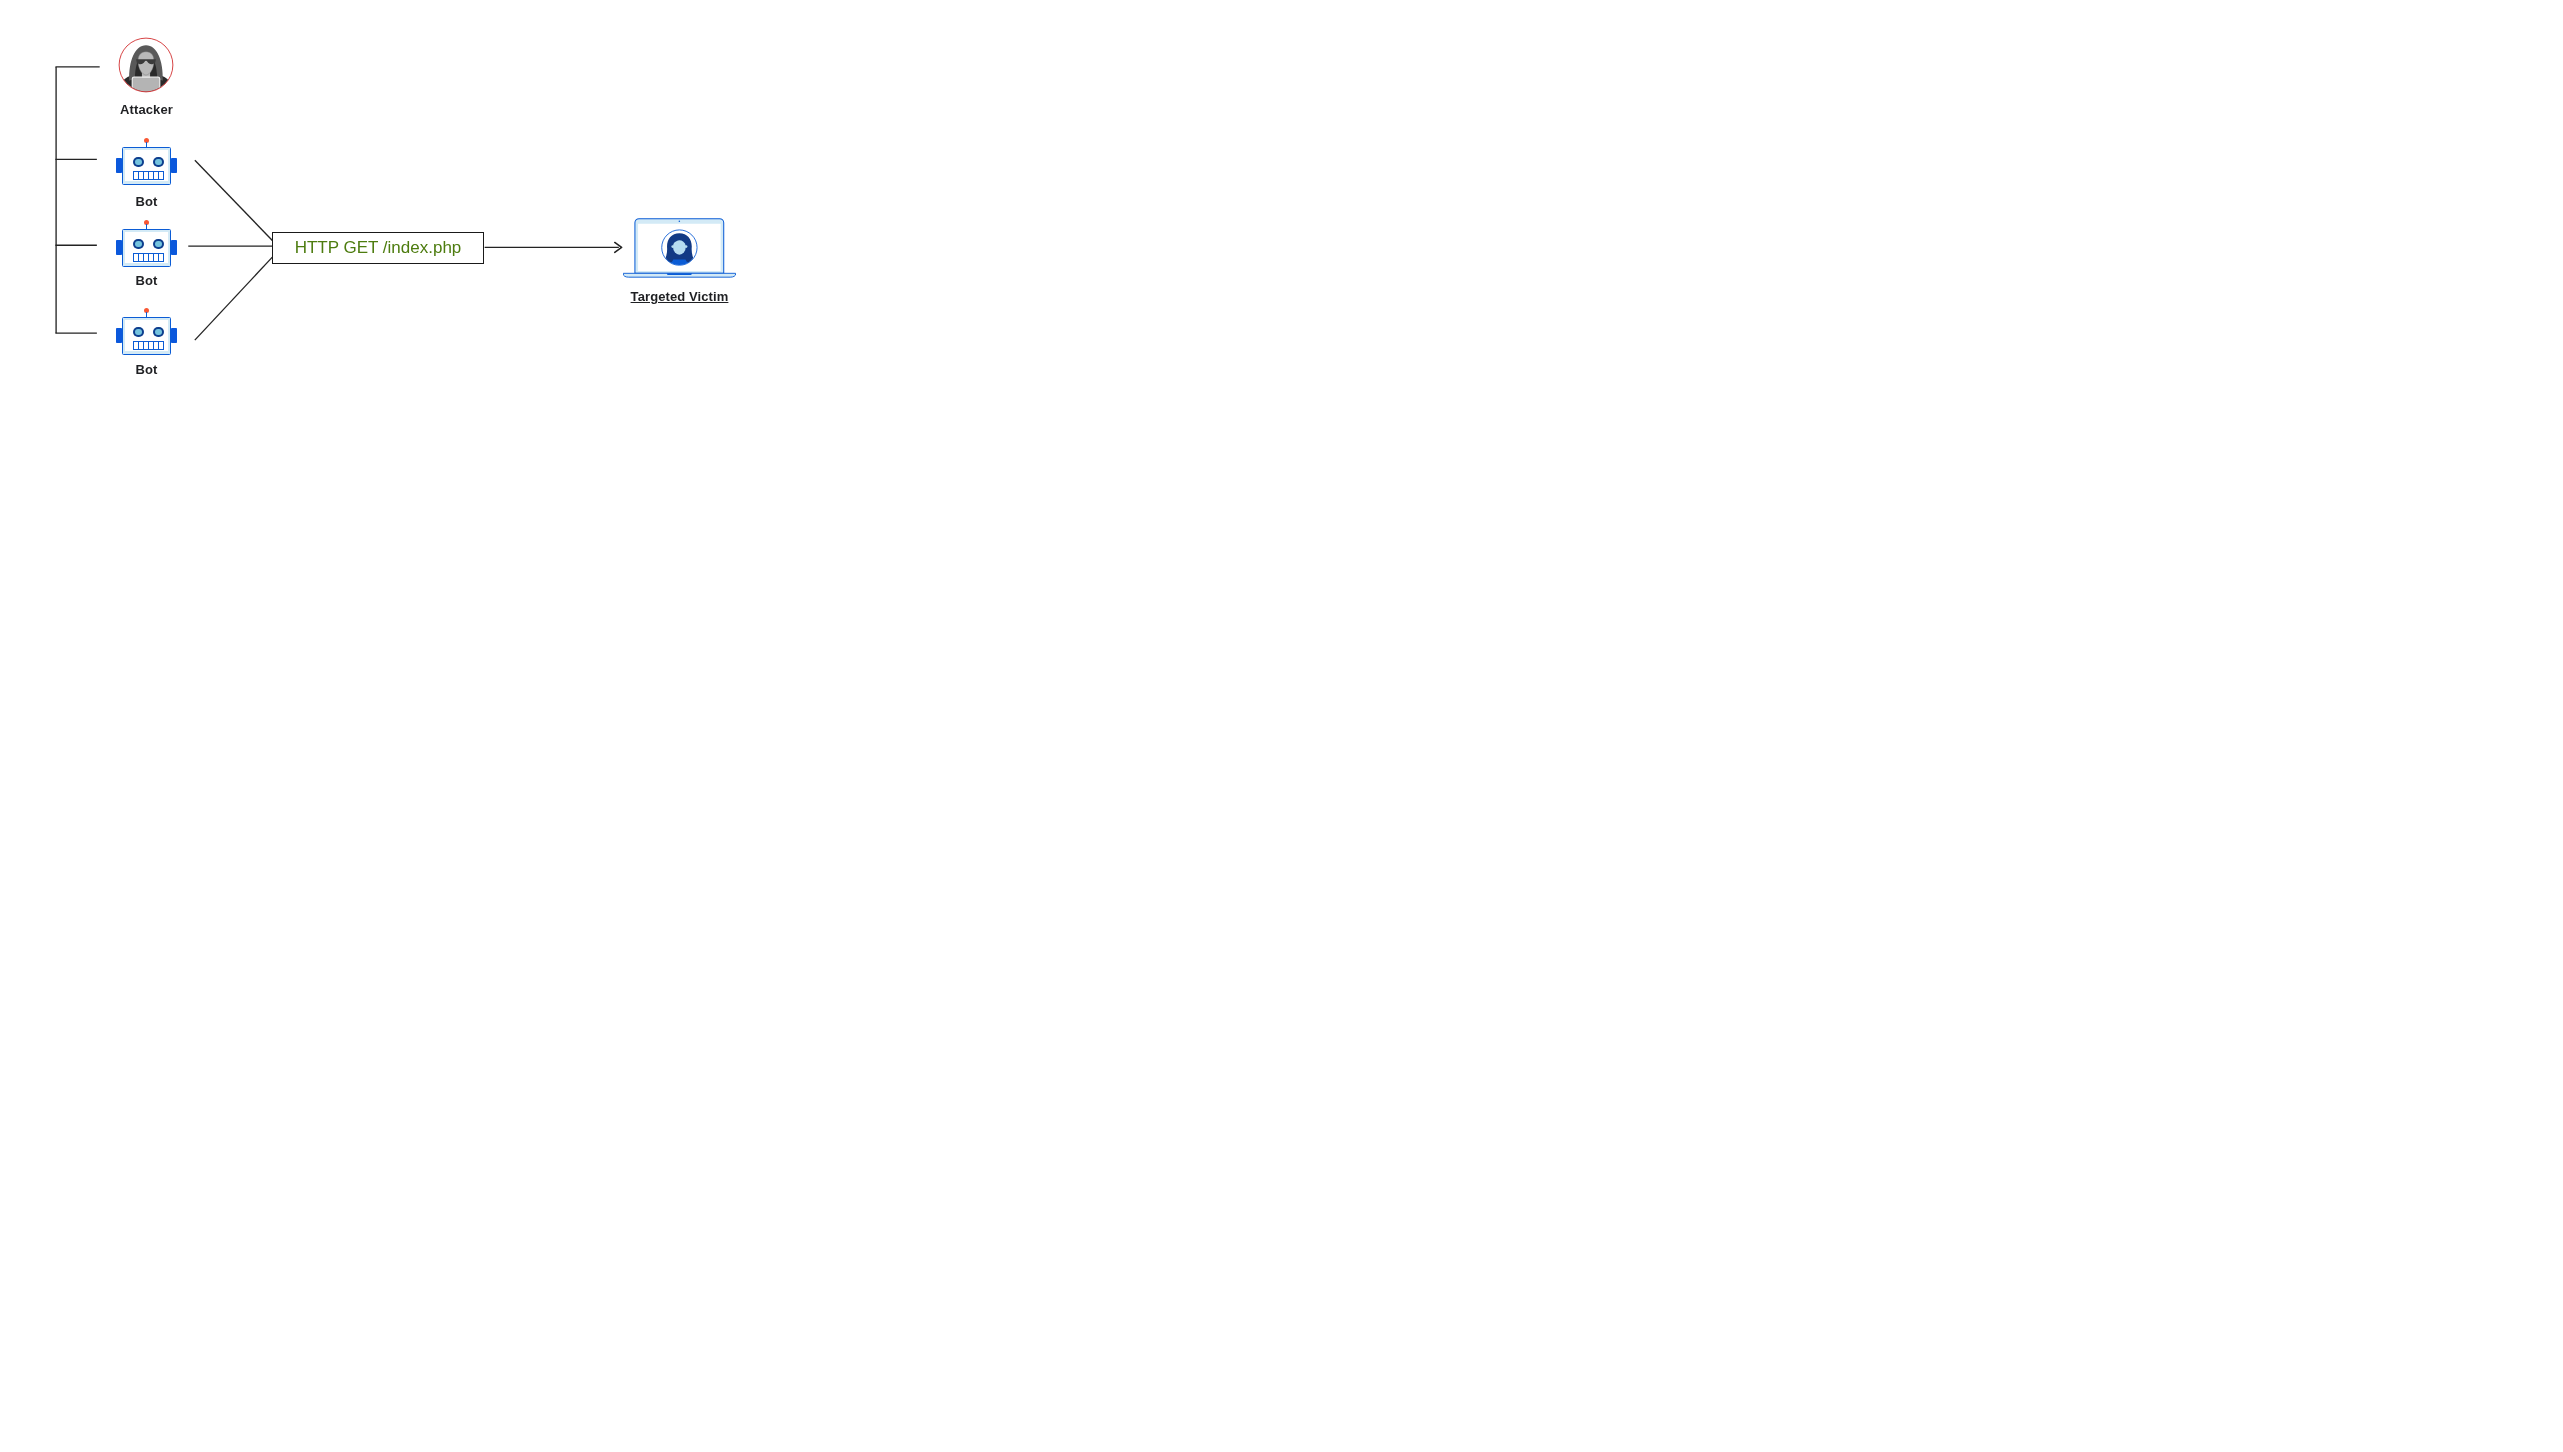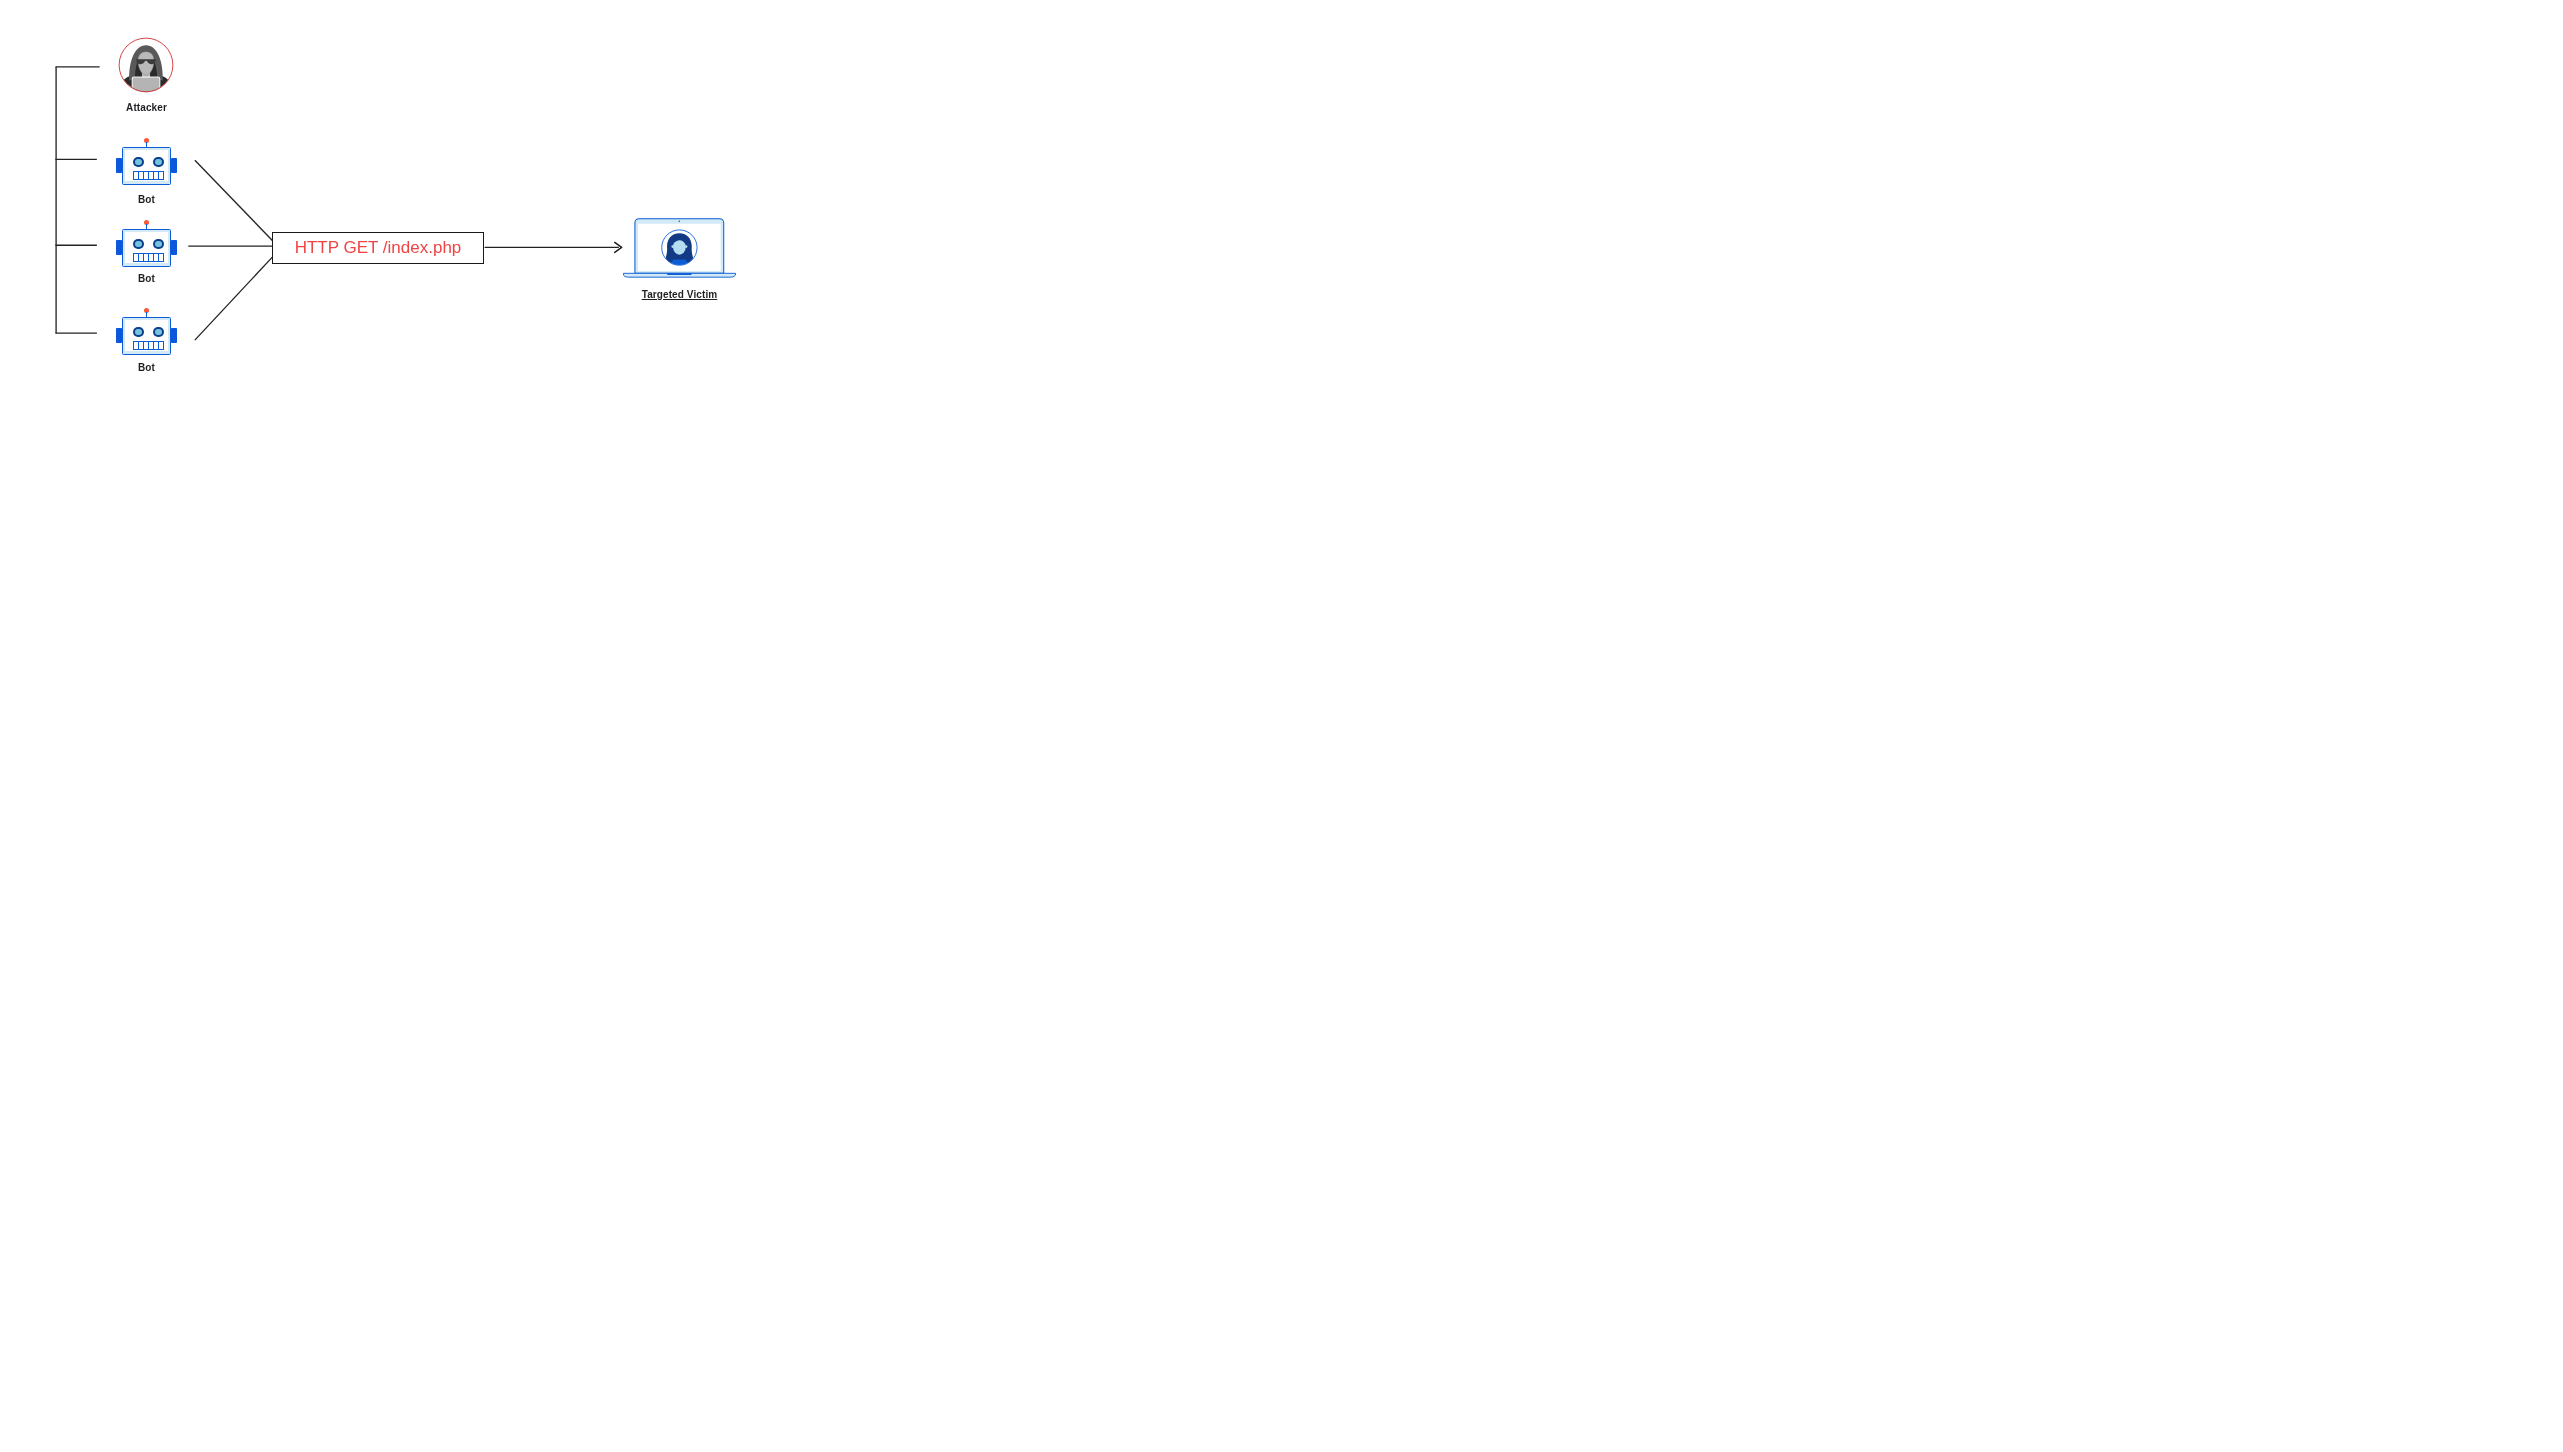--- a/index.html
+++ b/index.html
@@ -9,21 +9,21 @@
     background:#ffffff;
     font-family:"Liberation Sans", sans-serif;
     overflow:hidden;
   }
   .wires{position:absolute;left:0;top:0;}
   .node{position:absolute;}
   .node-label{
     position:absolute;
     text-align:center;
     font-weight:700;
-    font-size:10px;
+    font-size:13px;
     color:#1f2023;
     letter-spacing:0.1px;
   }
   
   .attacker-node{left:118px;top:37px;width:56px;height:56px;}
   .lbl-attacker{left:105px;top:102px;width:83px;}
   
   .bot{left:122px;width:49px;height:47px;}
   .bot-1{top:138px;}
   .bot-2{top:220px;}
@@ -45,21 +45,21 @@
   .bot .ear.l{left:-6.3px;}
   .bot .ear.r{right:-6.3px;}
   .lbl-bot1{left:105px;top:194px;width:83px;}
   .lbl-bot2{left:105px;top:273px;width:83px;}
   .lbl-bot3{left:105px;top:362px;width:83px;}
   
   .request-box{
     position:absolute;left:272px;top:232px;width:212px;height:32px;
     box-sizing:border-box;background:#ffffff;border:1.4px solid #1a1a1a;
     display:flex;align-items:center;justify-content:center;
-    font-size:17px;color:#ef4444;white-space:nowrap;
+    font-size:17px;color:#4d7c0f;white-space:nowrap;
   }
   
   .victim-node{left:623px;top:217px;width:113px;height:62px;}
   .lbl-victim{left:623px;top:289px;width:113px;text-decoration:underline;}
 </style>
 </head>
 <body>
 
 <div class="canvas">
 

